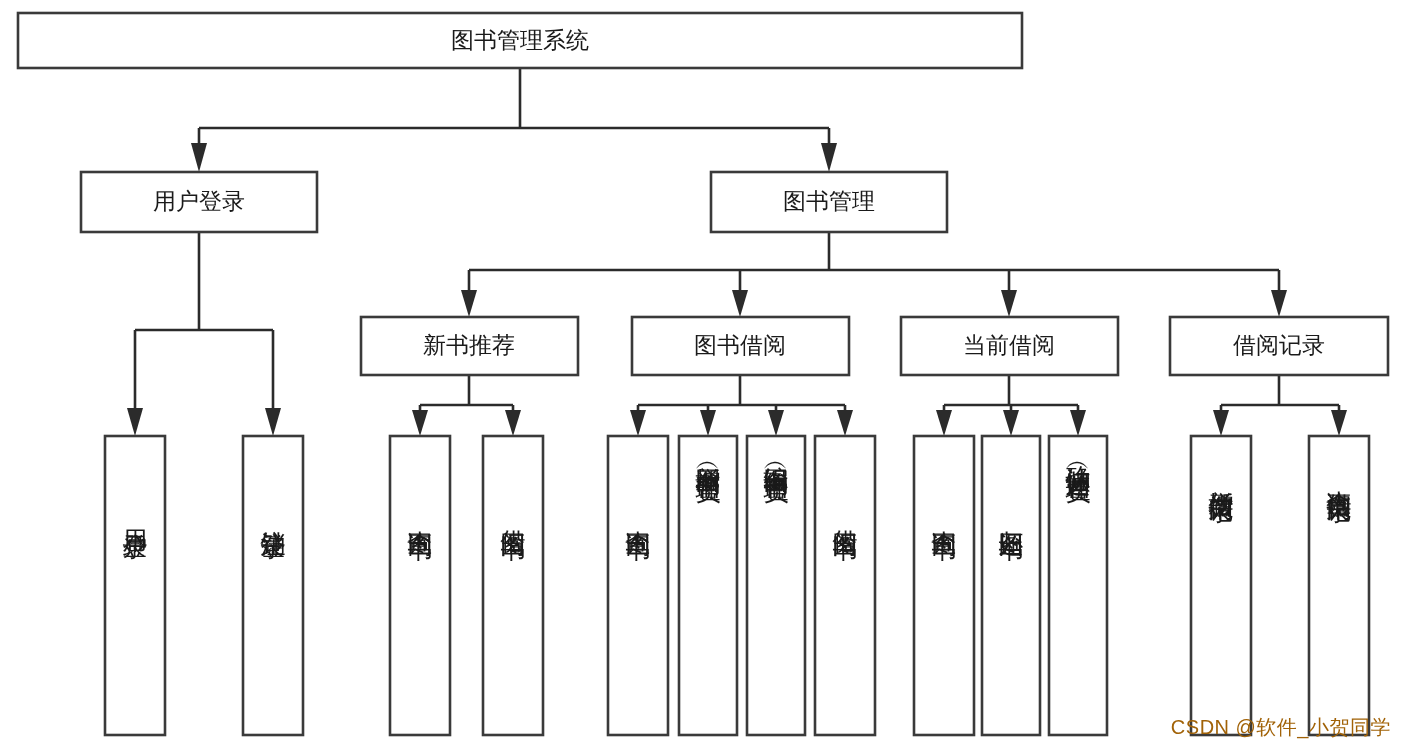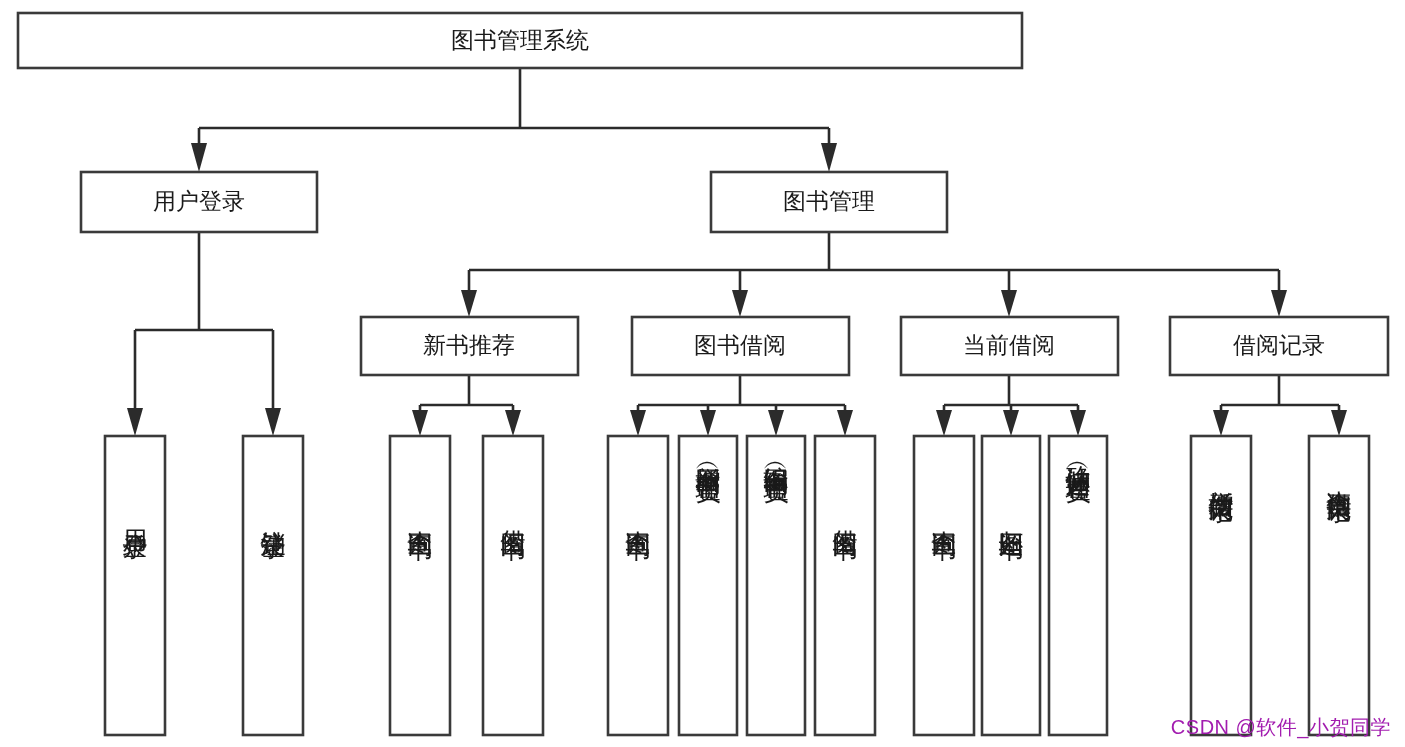--- a/index.html
+++ b/index.html
@@ -66,21 +66,21 @@
     line-height: 1;
     color: #1a1a1a;
     white-space: nowrap;
     font-family: "Liberation Sans", "DejaVu Sans", sans-serif;
   }
   .watermark {
     position: absolute;
     right: 14px;
     bottom: 6px;
     font-size: 20px;
-    color: #a21caf;
+    color: #a16207;
     font-family: "Liberation Sans", "DejaVu Sans", sans-serif;
     white-space: nowrap;
     letter-spacing: 0.5px;
   }
 </style>
 </head>
 <body>
 
 <div id="diagram-root">
 

